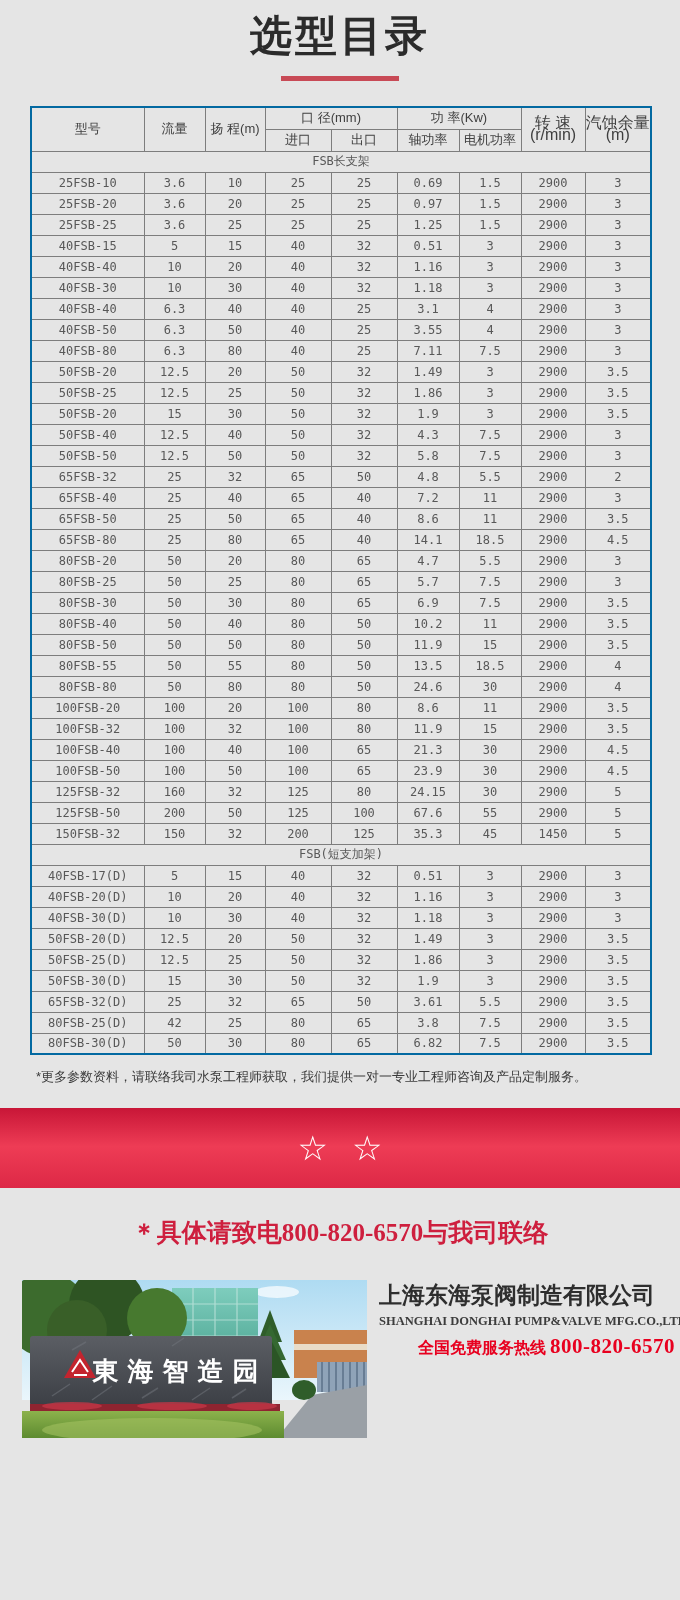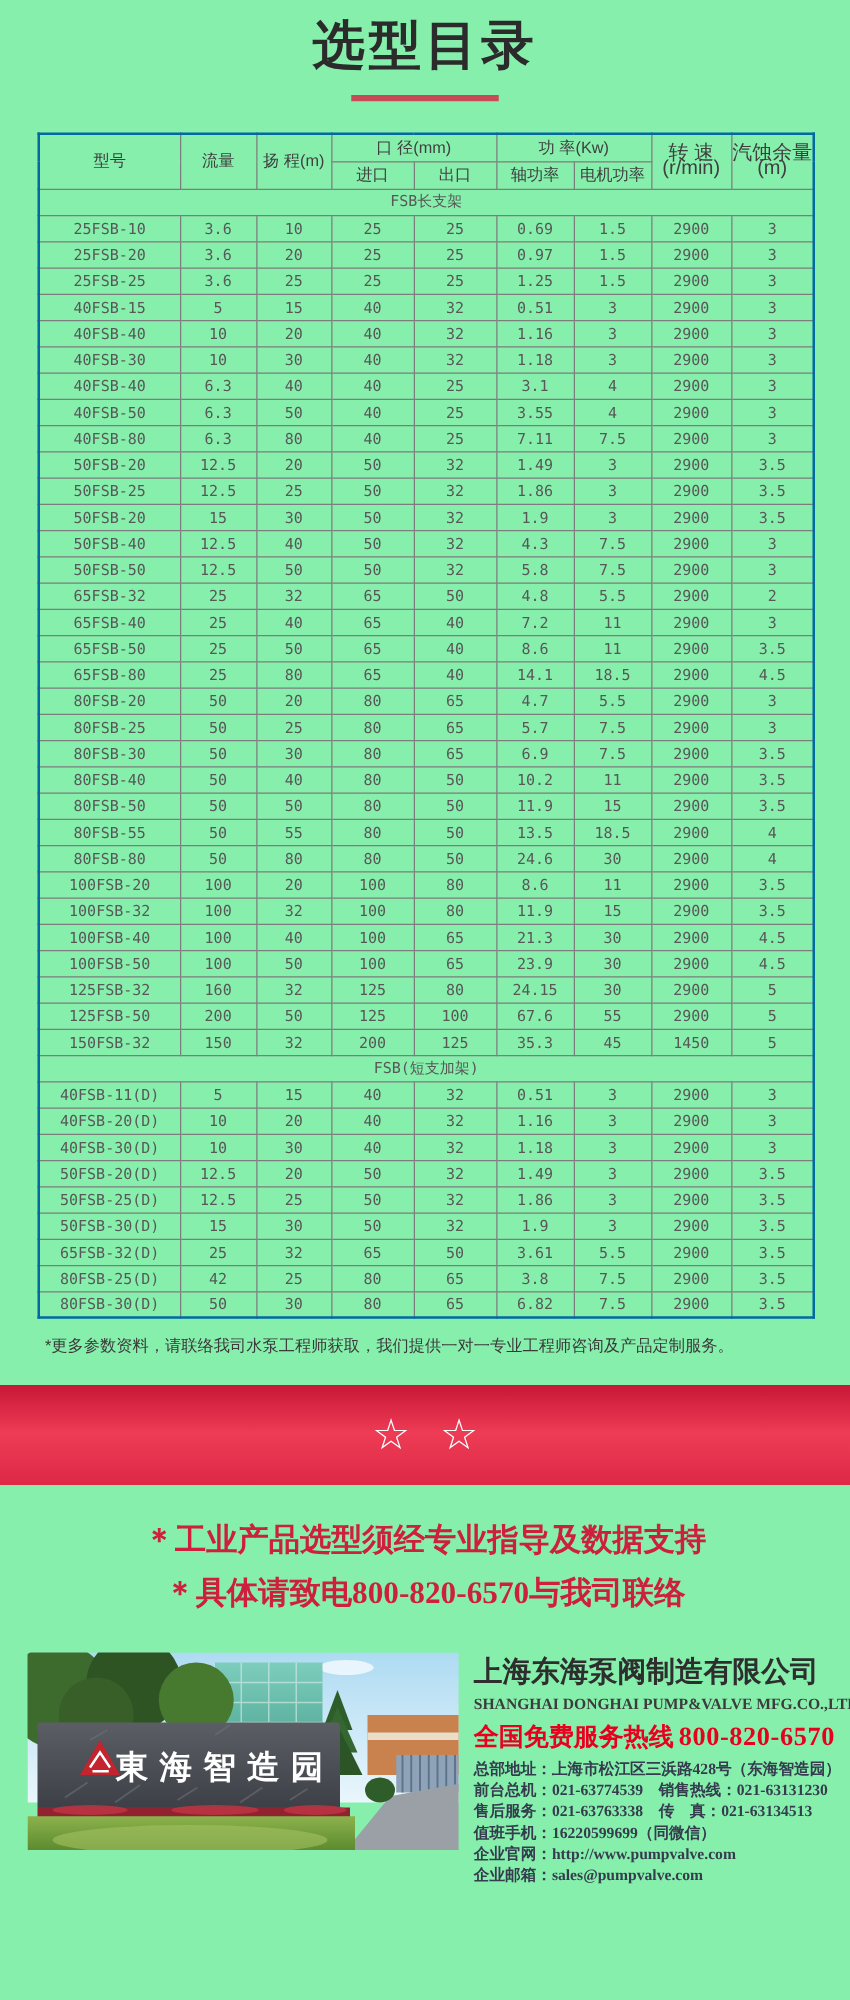--- a/index.html
+++ b/index.html
@@ -1,17 +1,17 @@
 <!DOCTYPE html>
 <html><head>
 <meta charset="utf-8">
 <style>
   * { margin:0; padding:0; box-sizing:border-box; }
   body { background:#ffffff; font-family:"Liberation Sans", sans-serif; }
-  .page { width:680px; height:1600px; background:#86efac; position:relative; overflow:hidden; margin:0 auto; }
+  .page { width:680px; height:1600px; background:#e5e5e5; position:relative; overflow:hidden; margin:0 auto; }
 
   
   .title { text-align:center; padding-top:8px; font-size:42px; font-weight:bold; color:#2b2b2b; letter-spacing:3px; }
   .title-underline { width:118px; height:5px; background:#c84a56; margin:12px auto 0 auto; }
 
   
   .table-wrap { margin:25px 30px 0 30px; }
   table.catalog { width:620px; border-collapse:collapse; table-layout:fixed; border:2px solid #0369a1; }
   table.catalog th, table.catalog td { border:1px solid #7d7d7d; text-align:center; vertical-align:middle; overflow:hidden; white-space:nowrap; }
   table.catalog th { font-size:13px; font-weight:normal; color:#3f3f3f; height:22px; }
@@ -32,21 +32,21 @@
   .notice { margin-top:24px; text-align:center; color:#ce1f3e; font-weight:bold;
             font-size:25px; line-height:42px; font-family:"Liberation Serif", serif; }
 
   
   .footer { display:flex; margin:26px 22px 0 22px; }
   .photo-box { width:345px; height:158px; flex:none; }
   .info { margin-left:12px; width:300px; flex:none; }
   .company-cn { font-size:23px; font-weight:bold; color:#2e2e2e; letter-spacing:0px; white-space:nowrap; }
   .company-en { font-size:12.5px; font-weight:bold; color:#3c3c3c; font-family:"Liberation Serif", serif; margin-top:3px; white-space:nowrap; }
   .hotline { margin-top:5px; color:#e8001f; font-weight:bold; font-family:"Liberation Serif", serif; white-space:nowrap; }
-  .hotline .hl-label { font-size:20px; }
+  .hotline .hl-label { font-size:16px;margin-left:39px; }
   .hotline .hl-number { font-size:21px; letter-spacing:0.5px; }
   .contacts { margin-top:4px; font-family:"Liberation Serif", serif; font-size:12.5px; font-weight:bold; color:#343c4e; line-height:17px; }
   .contacts .c-line { white-space:nowrap; }
 </style>
 </head>
 <body>
 
 <div class="page">
 
   <div class="title">选型目录</div>
@@ -441,21 +441,21 @@
             <td>125</td>
             <td>35.3</td>
             <td>45</td>
             <td>1450</td>
             <td>5</td>
           </tr>
           <tr>
             <td colspan="9" class="section-cell">FSB(短支加架)</td>
           </tr>
           <tr>
-            <td>40FSB-11(D)</td>
+            <td>40FSB-17(D)</td>
             <td>5</td>
             <td>15</td>
             <td>40</td>
             <td>32</td>
             <td>0.51</td>
             <td>3</td>
             <td>2900</td>
             <td>3</td>
           </tr>
           <tr>
@@ -551,21 +551,20 @@
   </div>
 
   <div class="note">*更多参数资料，请联络我司水泵工程师获取，我们提供一对一专业工程师咨询及产品定制服务。</div>
 
   <div class="banner">
     <span class="star">☆</span>
     <span class="star">☆</span>
   </div>
 
   <div class="notice">
-    <div>＊工业产品选型须经专业指导及数据支持</div>
     <div>＊具体请致电800-820-6570与我司联络</div>
   </div>
 
   <div class="footer">
 
     <svg class="photo-box" viewBox="0 0 345 158" xmlns="http://www.w3.org/2000/svg">
       <defs>
         <linearGradient id="sky" x1="0" y1="0" x2="0" y2="1">
           <stop offset="0" stop-color="#aedbf2"></stop>
             <stop offset="1" stop-color="#eaf6fc"></stop>
@@ -614,24 +613,16 @@
       <ellipse cx="282" cy="110" rx="12" ry="10" fill="#2f5d2a"></ellipse>
     </svg>
 
     <div class="info">
       <div class="company-cn">上海东海泵阀制造有限公司</div>
       <div class="company-en">SHANGHAI DONGHAI PUMP&amp;VALVE MFG.CO.,LTD.</div>
       <div class="hotline">
         <span class="hl-label">全国免费服务热线</span>
         <span class="hl-number">800-820-6570</span>
       </div>
-      <div class="contacts">
-        <div class="c-line">总部地址：上海市松江区三浜路428号（东海智造园）</div>
-        <div class="c-line">前台总机：021-63774539　销售热线：021-63131230</div>
-        <div class="c-line">售后服务：021-63763338　传　真：021-63134513</div>
-        <div class="c-line">值班手机：16220599699（同微信）</div>
-        <div class="c-line">企业官网：http://www.pumpvalve.com</div>
-        <div class="c-line">企业邮箱：sales@pumpvalve.com</div>
-      </div>
     </div>
   </div>
 
 </div>
 
 </body></html>

